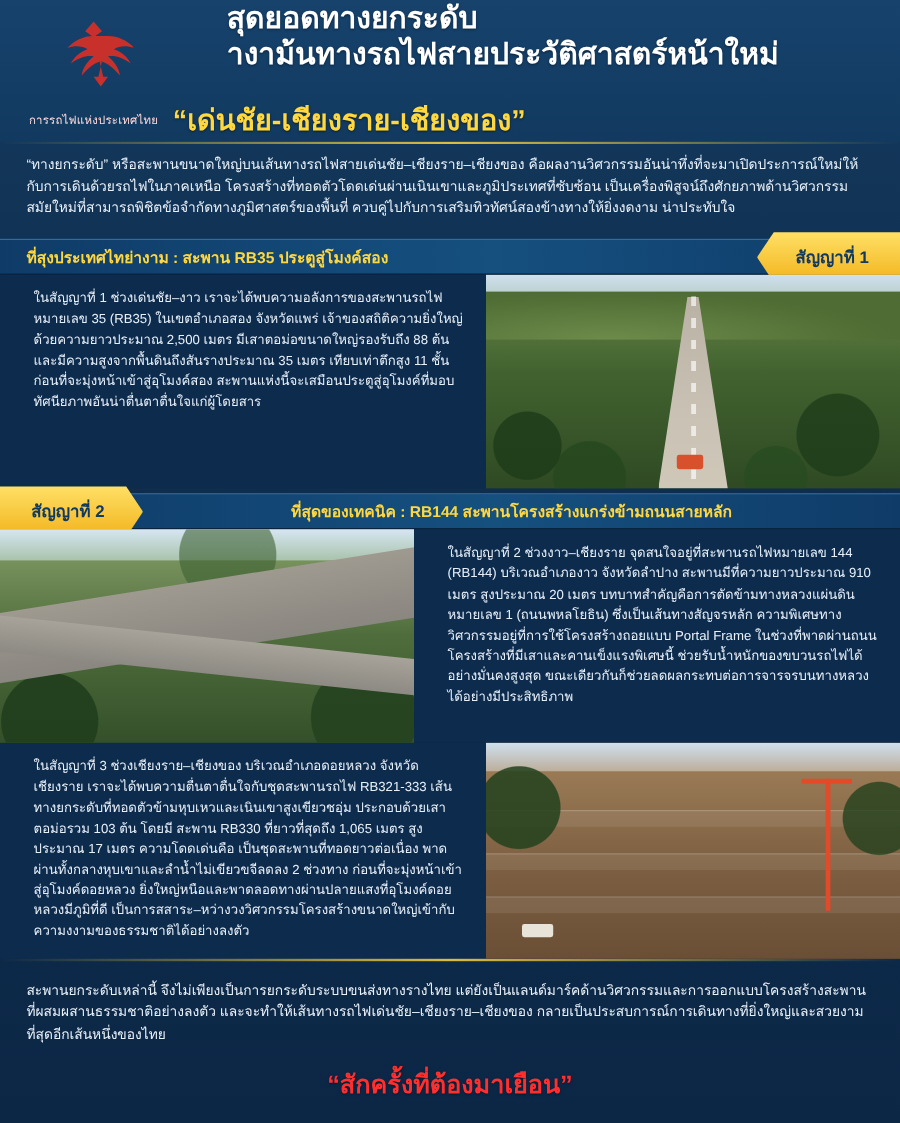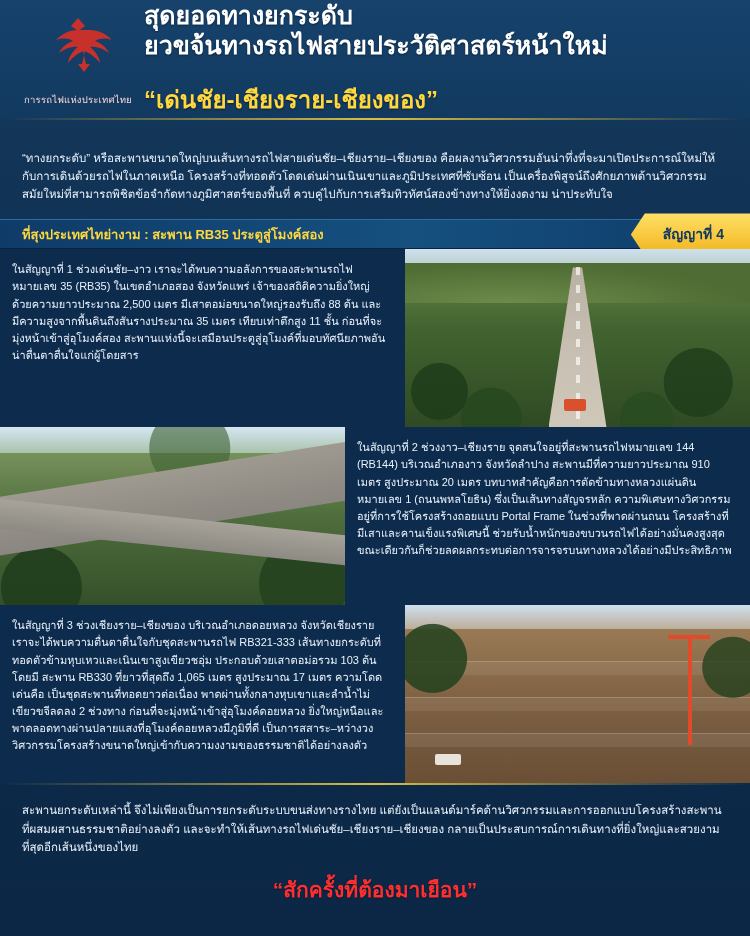--- a/index.html
+++ b/index.html
@@ -48,37 +48,37 @@
   .header-titles {
     flex: 1;
     padding-left: 6px;
   }
   .title-line1, .title-line2 {
     color: #ffffff;
     font-size: 25px;
     font-weight: bold;
     line-height: 1.18;
     text-shadow: 0 1px 2px rgba(0,0,0,.45);
+    margin-left: 45px;
   }
   .title-line3 {
     color: #ffd73e;
     font-size: 24px;
     font-weight: bold;
     margin-top: 20px;
     text-shadow: 0 1px 2px rgba(0,0,0,.5);
   }
 
   
   .intro {
     padding: 10px 22px 12px 22px;
     color: #eaf2fb;
     font-size: 11.5px;
     line-height: 1.55;
     text-align: left;
-    margin-top: 20px;
   }
 
   
   .ribbon-row {
     position: relative;
     height: 30px;
     margin-top: 4px;
   }
   .ribbon-bar {
     position: absolute;
@@ -125,21 +125,21 @@
   }
 
   
   .block {
     display: flex;
     align-items: stretch;
     background: #0d2b4c;
   }
   .block .text {
     flex: 1;
-    padding: 12px 18px 14px 12px;
+    padding: 12px 18px 14px 28px;
     color: #e8f1fb;
     font-size: 11px;
     line-height: 1.55;
   }
   .block .text.right-align { }
   .photo {
     flex: 0 0 345px;
     position: relative;
     overflow: hidden;
     min-height: 178px;
@@ -251,46 +251,51 @@
             <path d="M33 4 l7 8 -7 5 -7 -5z"></path>
             <path d="M33 16 c-9 0 -16 4 -22 10 c6 -2 12 -2 17 1 c-6 2 -11 6 -14 12 c7 -5 13 -7 19 -6 c-5 4 -9 9 -10 16 c6 -7 11 -11 17 -12 l-3 13 h-4 l6 8 6 -8 h-4 l-3 -13 c6 1 11 5 17 12 c-1 -7 -5 -12 -10 -16 c6 -1 12 1 19 6 c-3 -6 -8 -10 -14 -12 c5 -3 11 -3 17 -1 c-6 -6 -13 -10 -22 -10z"></path>
           </g>
           <circle cx="33" cy="9" r="2.4" fill="#c8302b"></circle>
         </svg>
       </div>
       <div class="logo-caption">การรถไฟแห่งประเทศไทย</div>
     </div>
     <div class="header-titles">
       <div class="title-line1">สุดยอดทางยกระดับ</div>
-      <div class="title-line2">ยวขจ้นทางรถไฟสายประวัติศาสตร์หน้าใหม่</div>
+      <div class="title-line2">างาม้นทางรถไฟสายประวัติศาสตร์หน้าใหม่</div>
       <div class="title-line3">“เด่นชัย-เชียงราย-เชียงของ”</div>
     </div>
   </div>
 
   <div class="divider-glow"></div>
 
   <div class="intro">“ทางยกระดับ” หรือสะพานขนาดใหญ่บนเส้นทางรถไฟสายเด่นชัย–เชียงราย–เชียงของ คือผลงานวิศวกรรมอันน่าทึ่งที่จะมาเปิดประการณ์ใหม่ให้กับการเดินด้วยรถไฟในภาคเหนือ โครงสร้างที่ทอดตัวโดดเด่นผ่านเนินเขาและภูมิประเทศที่ซับซ้อน เป็นเครื่องพิสูจน์ถึงศักยภาพด้านวิศวกรรมสมัยใหม่ที่สามารถพิชิตข้อจำกัดทางภูมิศาสตร์ของพื้นที่ ควบคู่ไปกับการเสริมทิวทัศน์สองข้างทางให้ยิ่งงดงาม น่าประทับใจ</div>
 
   <div class="ribbon-row">
     <div class="ribbon-bar"></div>
     <div class="ribbon-title left">ที่สุงประเทศไทย่างาม : สะพาน RB35 ประตูสู่โมงค์สอง</div>
-    <div class="tag right">สัญญาที่ 4</div>
+    <div class="tag right">สัญญาที่ 1</div>
   </div>
   <div class="block">
     <div class="text">ในสัญญาที่ 1 ช่วงเด่นชัย–งาว เราจะได้พบความอลังการของสะพานรถไฟหมายเลข 35 (RB35) ในเขตอำเภอสอง จังหวัดแพร่ เจ้าของสถิติความยิ่งใหญ่ด้วยความยาวประมาณ 2,500 เมตร มีเสาตอม่อขนาดใหญ่รองรับถึง 88 ต้น และมีความสูงจากพื้นดินถึงสันรางประมาณ 35 เมตร เทียบเท่าตึกสูง 11 ชั้น ก่อนที่จะมุ่งหน้าเข้าสู่อุโมงค์สอง สะพานแห่งนี้จะเสมือนประตูสู่อุโมงค์ที่มอบทัศนียภาพอันน่าตื่นตาตื่นใจแก่ผู้โดยสาร</div>
     <div class="photo p1">
       <div class="sky"></div>
       <div class="hills"></div>
       <div class="trees"></div>
       <div class="road"></div>
       <div class="road-line"></div>
       <div class="machine"></div>
     </div>
   </div>
 
+  <div class="ribbon-row">
+    <div class="ribbon-bar"></div>
+    <div class="tag left">สัญญาที่ 2</div>
+    <div class="ribbon-title right-text">ที่สุดของเทคนิค : RB144 สะพานโครงสร้างแกร่งข้ามถนนสายหลัก</div>
+  </div>
   <div class="block">
     <div class="photo p2">
       <div class="sky"></div>
       <div class="green"></div>
       <div class="hwy"></div>
       <div class="hwy2"></div>
     </div>
     <div class="text right-align">ในสัญญาที่ 2 ช่วงงาว–เชียงราย จุดสนใจอยู่ที่สะพานรถไฟหมายเลข 144 (RB144) บริเวณอำเภองาว จังหวัดลำปาง สะพานมีที่ความยาวประมาณ 910 เมตร สูงประมาณ 20 เมตร บทบาทสำคัญคือการตัดข้ามทางหลวงแผ่นดินหมายเลข 1 (ถนนพหลโยธิน) ซึ่งเป็นเส้นทางสัญจรหลัก ความพิเศษทางวิศวกรรมอยู่ที่การใช้โครงสร้างถอยแบบ Portal Frame ในช่วงที่พาดผ่านถนน โครงสร้างที่มีเสาและคานเข็งแรงพิเศษนี้ ช่วยรับน้ำหนักของขบวนรถไฟได้อย่างมั่นคงสูงสุด ขณะเดียวกันก็ช่วยลดผลกระทบต่อการจารจรบนทางหลวงได้อย่างมีประสิทธิภาพ</div>
   </div>
 

